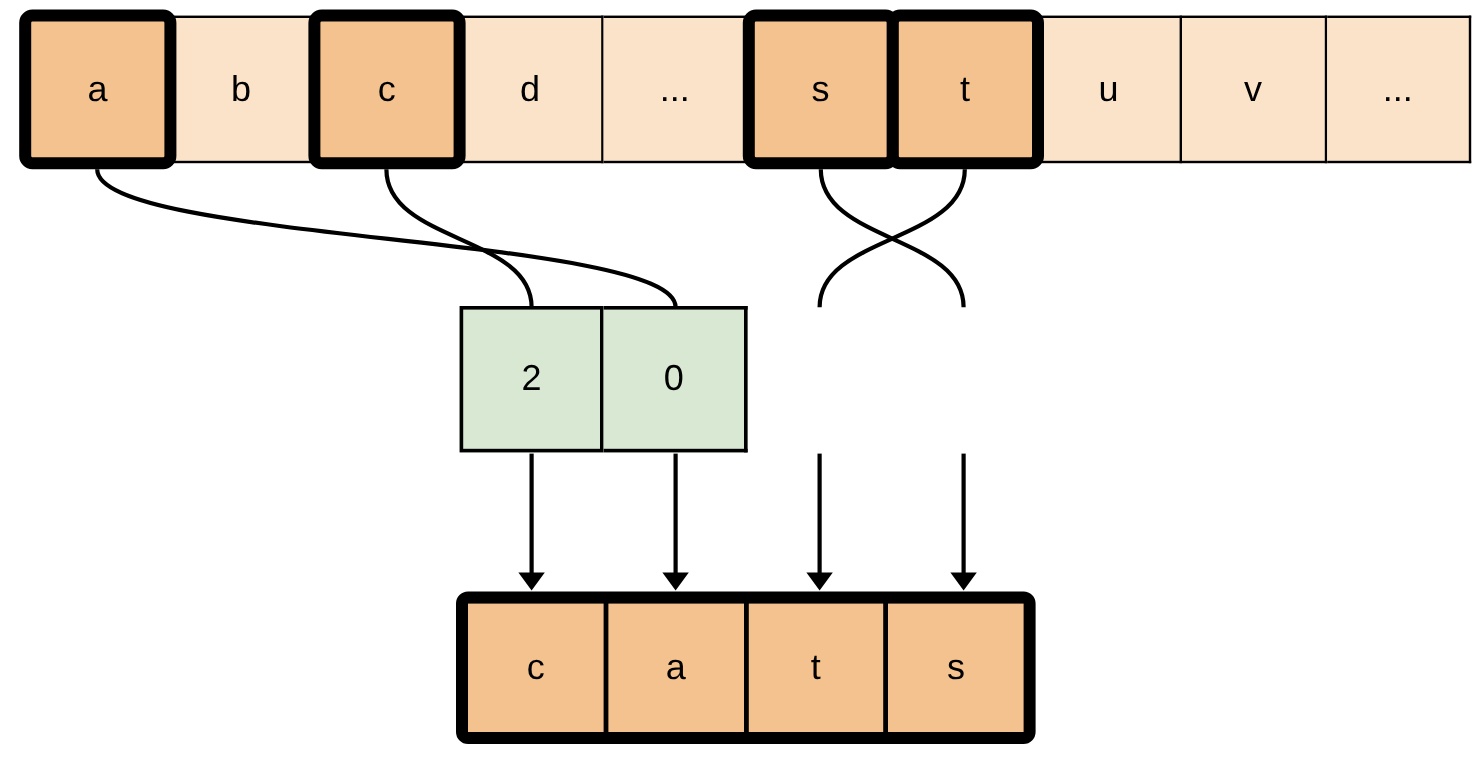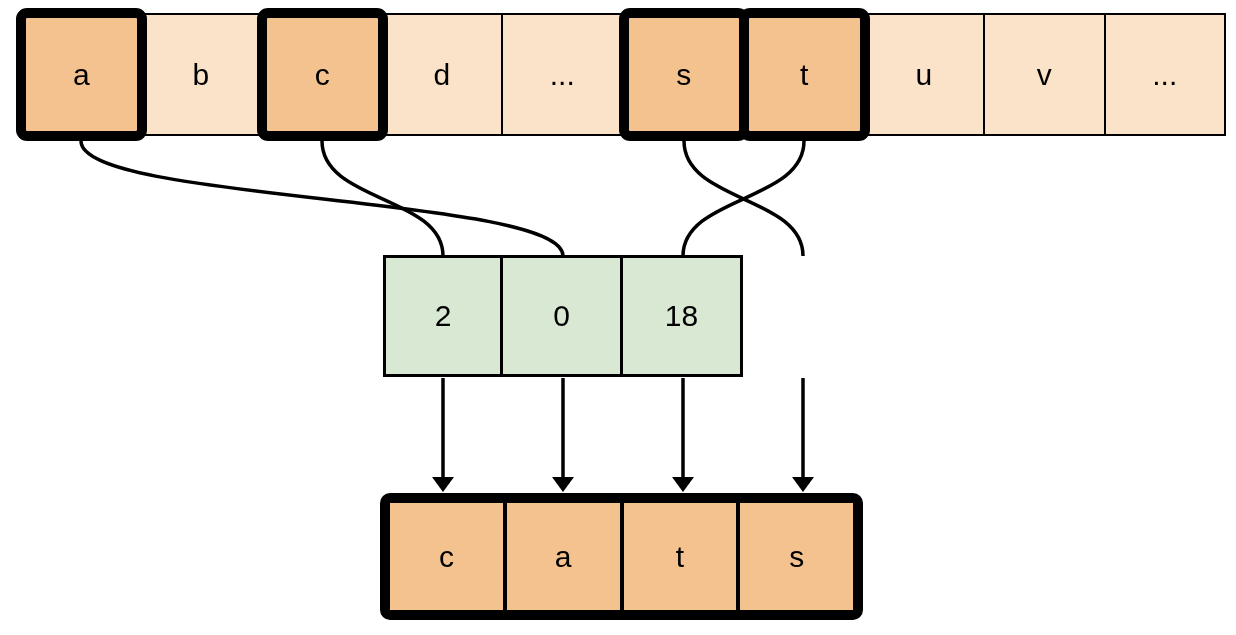--- a/index.html
+++ b/index.html
@@ -156,23 +156,20 @@
     </div>
   </div>
 
   <div class="index-row">
     <div class="cell">
       <span>2</span>
     </div>
     <div class="cell">
       <span>0</span>
     </div>
-    <div class="cell">
-      <span>18</span>
-    </div>
   </div>
 
   <div class="result-row">
     <div class="cell">
       <span>c</span>
     </div>
     <div class="cell">
       <span>a</span>
     </div>
     <div class="cell">

